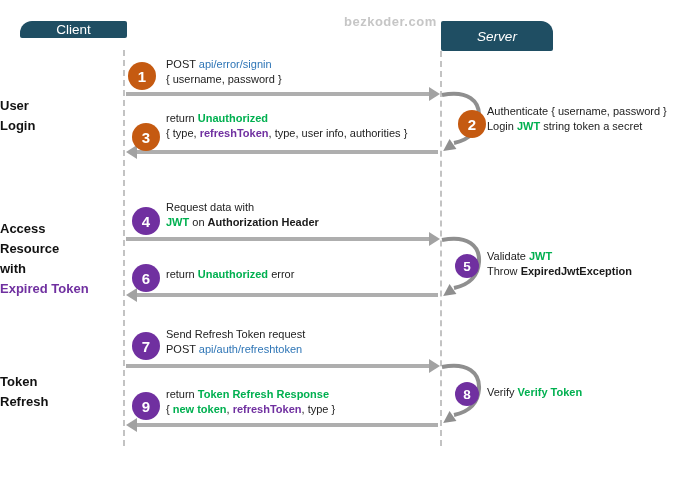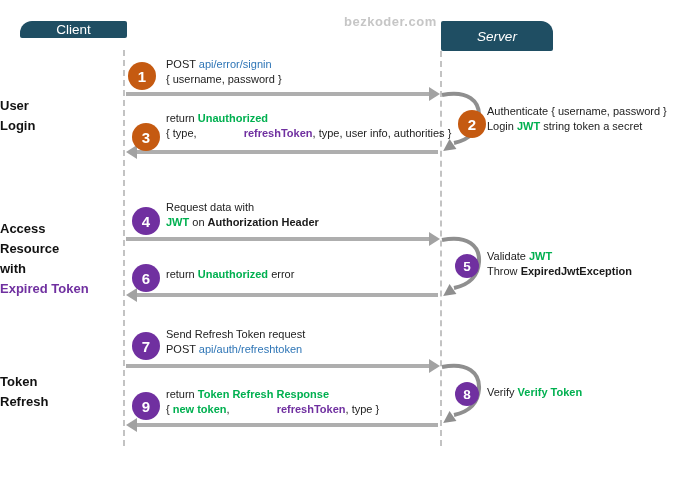--- a/index.html
+++ b/index.html
@@ -46,21 +46,21 @@
   }
   .badge.sm { width:24px; height:24px; font-size:13.5px; }
   .badge.orange { background:#C55A11; }
   .badge.purple { background:#7030A0; }
 
   .msg { position:absolute; font-size:11px; line-height:15px; color:#222; white-space:nowrap; }
   .msg.client-side { left:166px; }
   .msg.server-side { left:487px; }
   .link   { color:#2E75B6; }
   .green  { color:#00B050; font-weight:bold; }
-  .purpleT{ color:#7030A0; font-weight:bold;margin-left:44px; }
+  .purpleT{ color:#7030A0; font-weight:bold; }
   .boldT  { color:#1a1a1a; font-weight:bold; }
 
   .section {
     position:absolute; left:0; width:132px; 
     font-weight:bold; font-size:13px; line-height:20px; color:#111;
   }
   .section .purple-line { color:#7030A0; }
   .section-login   { top:96px; }
   .section-access  { top:219px; }
   .section-refresh { top:372px; }

